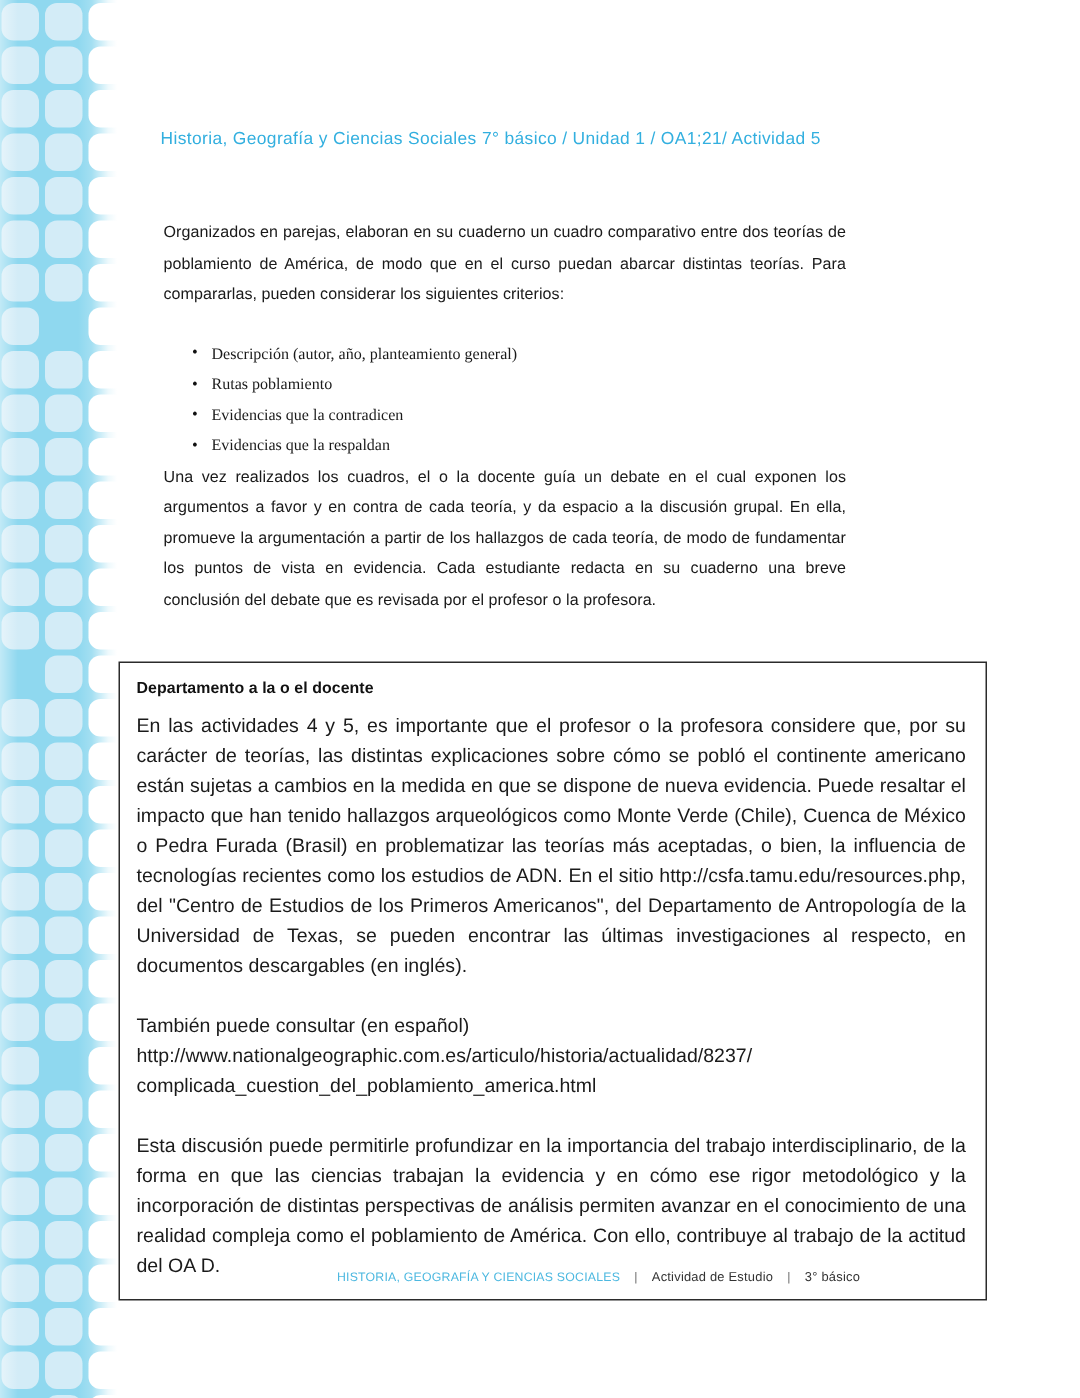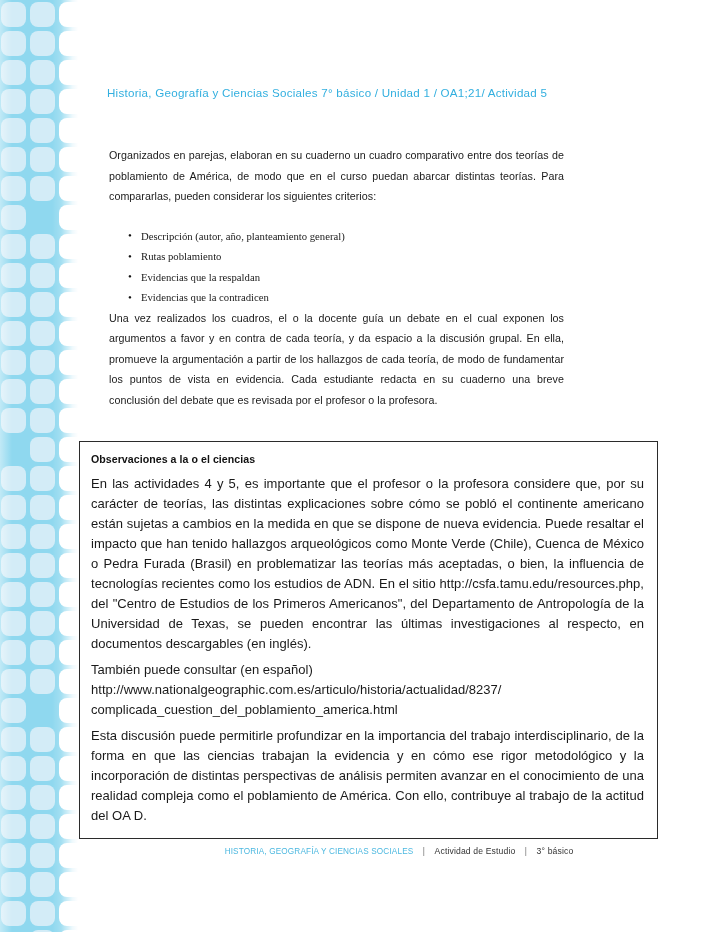--- a/index.html
+++ b/index.html
@@ -142,21 +142,21 @@
   }
   .obs-para {
     font-size: 13px;
     line-height: 20px;
     color: #1a1a1a;
     text-align: justify;
     margin: 0;
     letter-spacing: 0.02px;
   }
   .obs-para + .obs-para {
-    margin-top: 6px;
+    margin-top: 20px;
   }
   .obs-para.left {
     text-align: left;
   }
   .url-line {
     display: block;
     word-break: break-all;
   }
 
   
@@ -291,29 +291,29 @@
 
   <div class="breadcrumb">Historia, Geografía y Ciencias Sociales 7° básico / Unidad 1 / OA1;21/ Actividad 5</div>
 
   <div class="body-block">
 
     <p class="para">Organizados en parejas, elaboran en su cuaderno un cuadro comparativo entre dos teorías de poblamiento de América, de modo que en el curso puedan abarcar distintas teorías. Para compararlas, pueden considerar los siguientes criterios:</p>
 
     <ul class="bullets">
       <li>Descripción (autor, año, planteamiento general)</li>
       <li>Rutas poblamiento</li>
+      <li>Evidencias que la contradicen</li>
       <li>Evidencias que la respaldan</li>
-      <li>Evidencias que la contradicen</li>
     </ul>
 
     <p class="para">Una vez realizados los cuadros, el o la docente guía un debate en el cual exponen los argumentos a favor y en contra de cada teoría, y da espacio a la discusión grupal. En ella, promueve la argumentación a partir de los hallazgos de cada teoría, de modo de fundamentar los puntos de vista en evidencia. Cada estudiante redacta en su cuaderno una breve conclusión del debate que es revisada por el profesor o la profesora.</p>
   </div>
 
   <div class="obs-box">
-    <p class="obs-title">Observaciones a la o el ciencias</p>
+    <p class="obs-title">Departamento a la o el docente</p>
     <p class="obs-para">En las actividades 4 y 5, es importante que el profesor o la profesora considere que, por su carácter de teorías, las distintas explicaciones sobre cómo se pobló el continente americano están sujetas a cambios en la medida en que se dispone de nueva evidencia. Puede resaltar el impacto que han tenido hallazgos arqueológicos como Monte Verde (Chile), Cuenca de México o Pedra Furada (Brasil) en problematizar las teorías más aceptadas, o bien, la influencia de tecnologías recientes como los estudios de ADN. En el sitio http://csfa.tamu.edu/resources.php, del "Centro de Estudios de los Primeros Americanos", del Departamento de Antropología de la Universidad de Texas, se pueden encontrar las últimas investigaciones al respecto, en documentos descargables (en inglés).</p>
     <p class="obs-para left">
       <span class="url-line">También puede consultar (en español)</span>
       <span class="url-line">http://www.nationalgeographic.com.es/articulo/historia/actualidad/8237/</span>
       <span class="url-line">complicada_cuestion_del_poblamiento_america.html</span>
     </p>
     <p class="obs-para">Esta discusión puede permitirle profundizar en la importancia del trabajo interdisciplinario, de la forma en que las ciencias trabajan la evidencia y en cómo ese rigor metodológico y la incorporación de distintas perspectivas de análisis permiten avanzar en el conocimiento de una realidad compleja como el poblamiento de América. Con ello, contribuye al trabajo de la actitud del OA D.</p>
   </div>
 
   <div class="footer">

